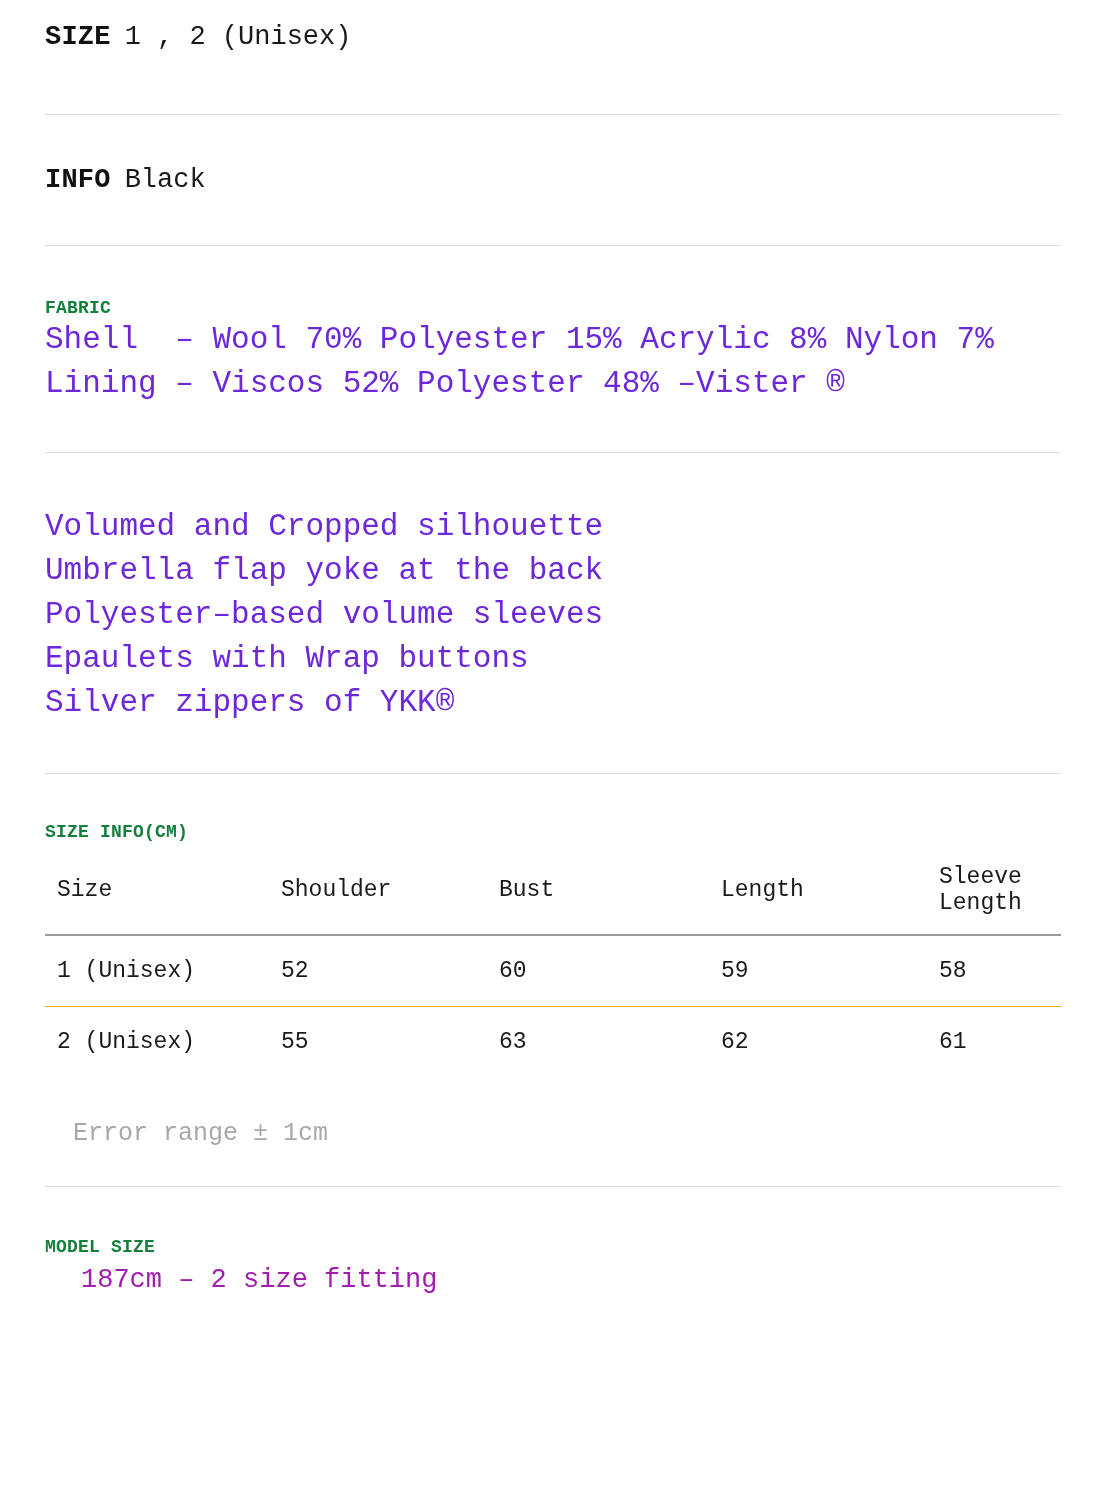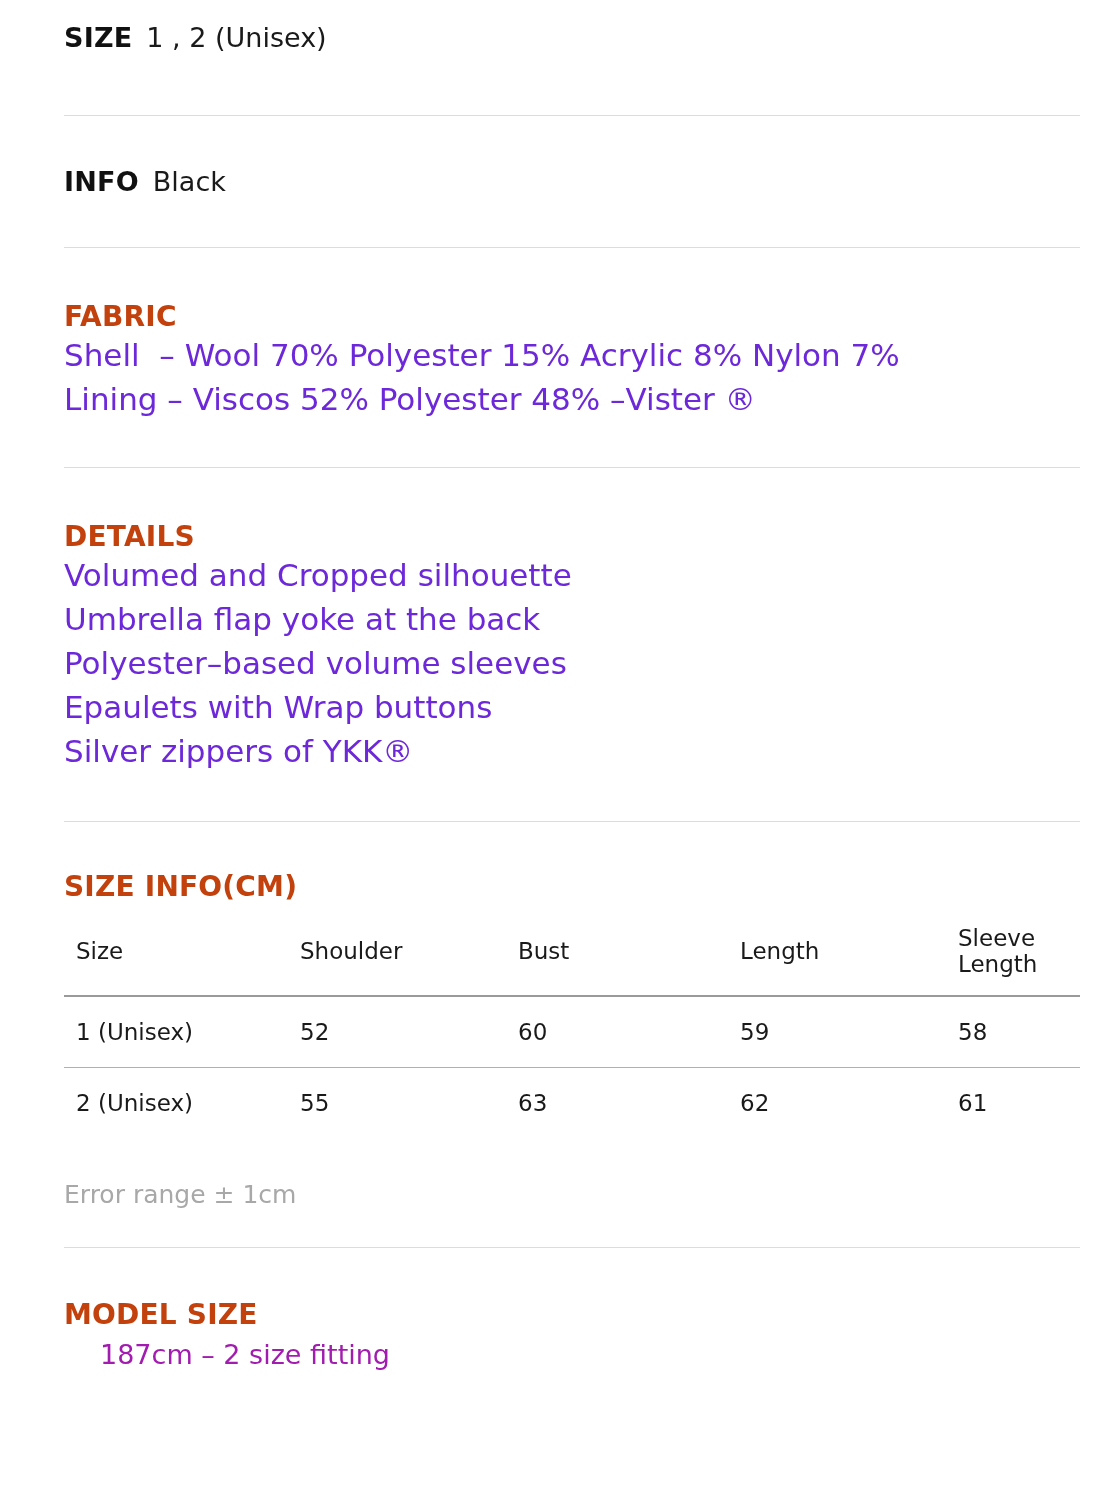--- a/index.html
+++ b/index.html
@@ -11,22 +11,23 @@
     width: 1098px;
     height: 1500px;
     font-family: "DejaVu Sans", sans-serif;
     color: #1a1a1a;
     overflow: hidden;
   }
   .page {
     width: 1098px;
     height: 1500px;
     box-sizing: border-box;
-    padding: 0 64px;
+    padding: 0 45px;
     position: relative;
+    font-family: Liberation Mono, monospace;
   }
   .section {
     position: relative;
   }
   .divider {
     height: 1px;
     background: #dcdcdc;
     width: 1016px;
     margin: 0;
   }
@@ -40,22 +41,22 @@
     font-size: 27px;
     letter-spacing: 0.2px;
     color: #111111;
   }
   .value-plain {
     font-size: 27px;
     color: #1a1a1a;
   }
   .heading {
     font-weight: bold;
-    font-size: 28px;
-    color: #c2410c;
+    font-size: 18px;
+    color: #15803d;
     letter-spacing: 0.2px;
   }
   .body-line {
     font-size: 31px;
     color: #6d28d9;
     line-height: 44px;
     white-space: pre;
   }
   
   .sec-size {
@@ -101,20 +102,21 @@
   col.c-size { width: 224px; }
   col.c-shoulder { width: 218px; }
   col.c-bust { width: 222px; }
   col.c-length { width: 218px; }
   col.c-sleeve { width: 134px; }
 
   .error-range {
     font-size: 25px;
     color: #a8a8a8;
     padding-top: 42px;
+    margin-left: 28px;
   }
   .model-line {
     font-size: 27px;
     color: #a21caf;
     padding-top: 8px;
     margin-left: 36px;
   }
 </style>
 </head>
 <body>
@@ -141,21 +143,20 @@
 
   <div class="section sec-fabric">
     <div class="heading">FABRIC</div>
     <div class="body-line">Shell  – Wool 70% Polyester 15% Acrylic 8% Nylon 7%</div>
     <div class="body-line">Lining – Viscos 52% Polyester 48% –Vister ®</div>
   </div>
   <div class="pad-after-fabric"></div>
   <div class="divider"></div>
 
   <div class="section sec-details">
-    <div class="heading">DETAILS</div>
     <div class="body-line">Volumed and Cropped silhouette</div>
     <div class="body-line">Umbrella flap yoke at the back</div>
     <div class="body-line">Polyester–based volume sleeves</div>
     <div class="body-line">Epaulets with Wrap buttons</div>
     <div class="body-line">Silver zippers of YKK®</div>
   </div>
   <div class="pad-after-details"></div>
   <div class="divider"></div>
 
   <div class="section sec-sizeinfo">

